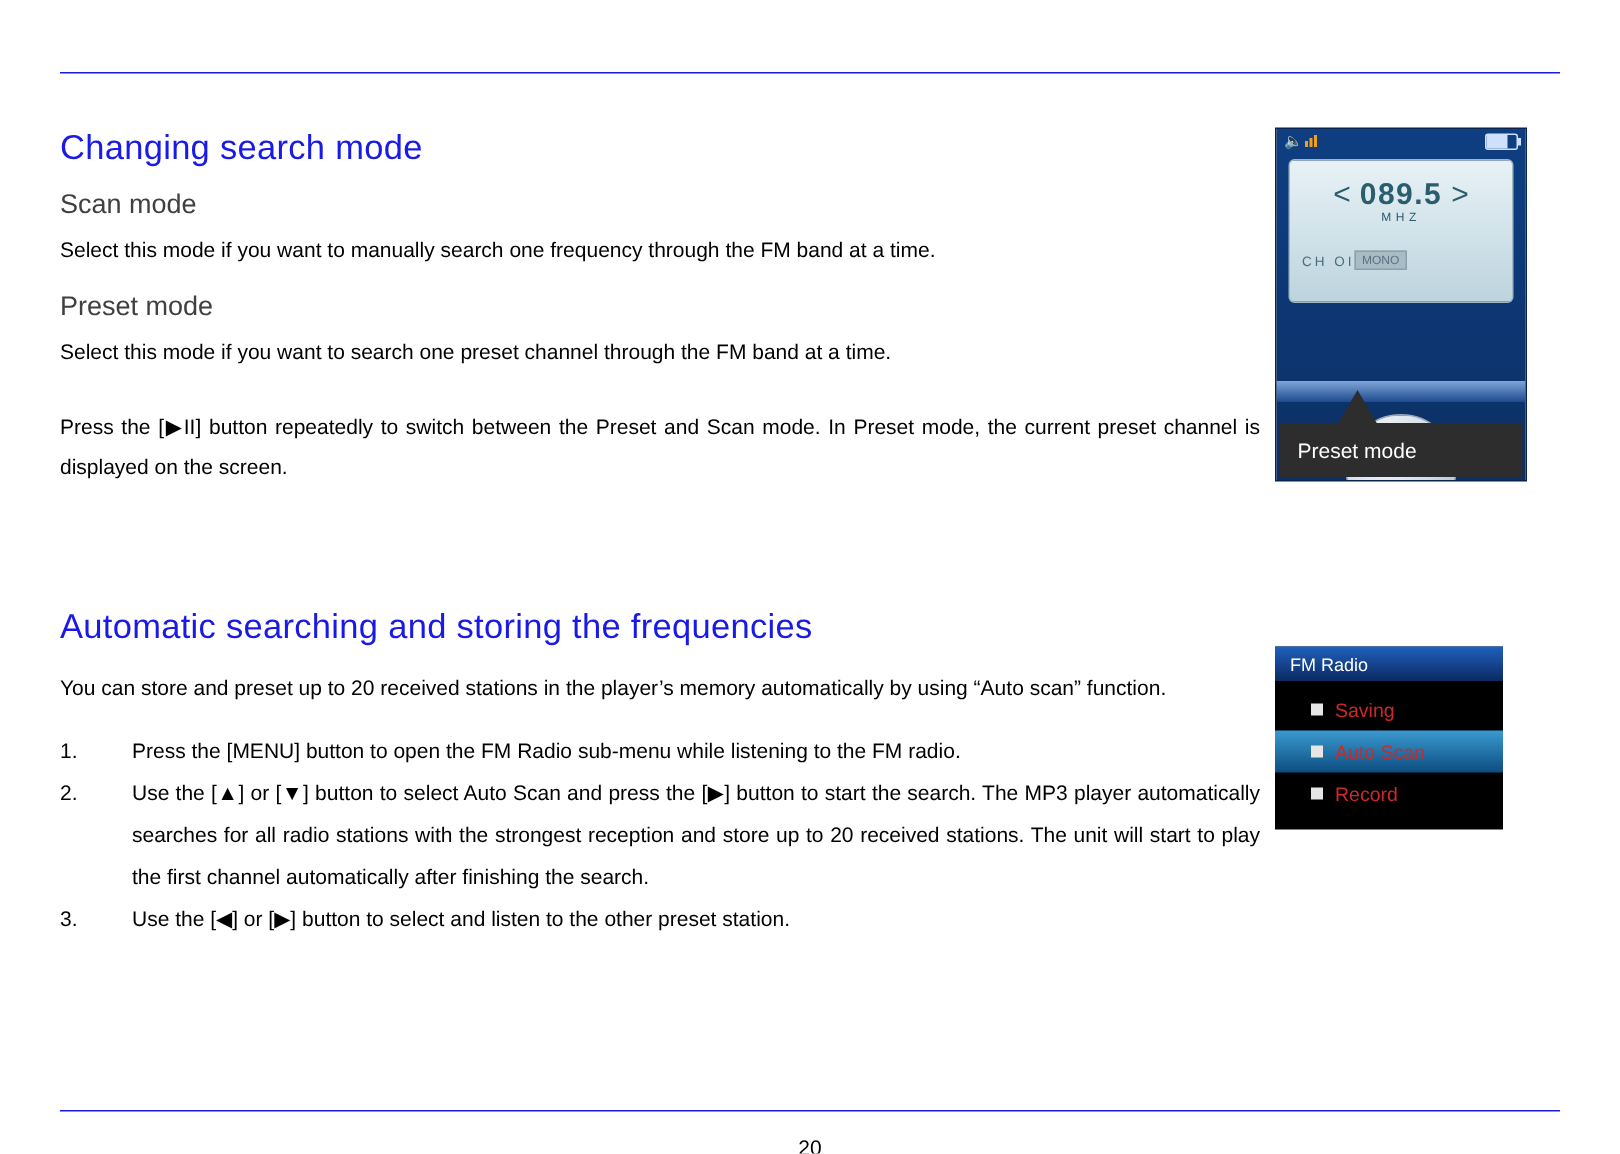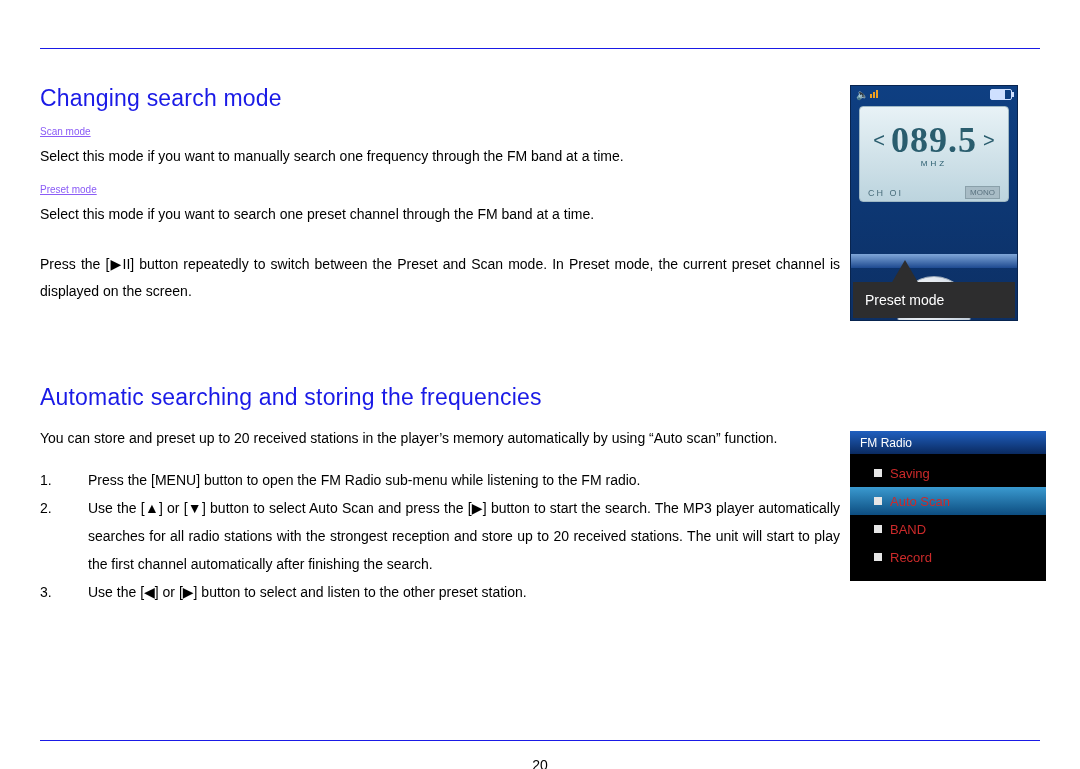--- a/index.html
+++ b/index.html
@@ -2,21 +2,21 @@
 <html><head>
 <meta charset="utf-8">
 <style>
   * { box-sizing: border-box; margin: 0; padding: 0; }
   html, body { width: 1080px; height: 769px; background: #fff; font-family: Arial, Helvetica, sans-serif; }
   .page { width: 1080px; height: 769px; padding: 28px 40px 20px 40px; position: relative; margin-top: 20px; }
   .rule { height: 0; border-top: 1.5px solid #1a1ae6; margin: 0 0 14px 0; }
   .rule-bottom { position: absolute; left: 40px; right: 40px; bottom: 48px; height: 0; border-top: 1.5px solid #1a1ae6; }
   .layout { display: grid; grid-template-columns: 1fr 190px; column-gap: 10px; }
   .heading { color: #1a1ae6; font-size: 23px; font-weight: 400; margin: 22px 0 14px 0; letter-spacing: .2px; }
-  .subhead { font-size: 10px; color: #8b5cf6; margin-bottom: 6px; text-decoration: underline; }
+  .subhead { font-size: 18px; color: #404040; margin-bottom: 6px; }
   .para { font-size: 14px; color: #000; line-height: 1.9; margin-bottom: 14px; }
   .para-just { text-align: justify; }
   .gap { height: 10px; }
   .gap-lg { height: 44px; }
   ol.steps { list-style: none; counter-reset: step; padding-left: 0; }
   ol.steps li { font-size: 14px; line-height: 2.0; text-align: justify; display: grid; grid-template-columns: 48px 1fr; }
   ol.steps li .num { }
   .right-col { padding-top: 22px; }
 
   
@@ -32,33 +32,33 @@
   .device1 .topbar .bars span{display:inline-block;width:2px;background:#f0a020}
   .device1 .batt{width:22px;height:11px;border:1px solid #cfe0ff;border-radius:2px;position:relative}
   .device1 .batt::after{content:"";position:absolute;right:-3px;top:2px;width:2px;height:5px;background:#cfe0ff}
   .device1 .batt .fill{background:#cfe0ff;height:100%;width:70%}
   .device1 .lcd {
     margin: 4px 8px 6px 8px; height: 96px; background: #c8e0e8;
     background: linear-gradient(#e8f2f6,#bcd4de);
     border-radius: 4px; border: 1px solid #9fb8c4; position: relative; text-align:center;
   }
   .device1 .freqrow{display:flex;align-items:center;justify-content:center;gap:6px;padding-top:12px}
-  .device1 .freq{font-family:Liberation Serif, serif;font-size:36px;font-weight:bold;color:#2a5d6e;letter-spacing:1px}
+  .device1 .freq{font-family:Liberation Sans, sans-serif;font-size:20px;font-weight:bold;color:#2a5d6e;letter-spacing:1px}
   .device1 .lt,.device1 .gt{font-size:20px;color:#2a5d6e}
   .device1 .mhz{font-size:8px;color:#2a5d6e;letter-spacing:3px;margin-top:-2px}
-  .device1 .chrow{display:flex;justify-content:space-between;align-items:center;padding:18px 8px 0 8px}
+  .device1 .chrow{display:flex;align-items:center;padding:18px 8px 0 8px}
   .device1 .ch{font-size:9px;color:#4a6e7c;letter-spacing:2px}
   .device1 .mono{font-size:8px;background:#a8bcc6;color:#5a7280;padding:1px 4px;border:1px solid #8aa0aa}
   .device1 .bottomband{position:absolute;left:0;right:0;bottom:52px;height:14px;background:linear-gradient(#7fa6d8,#1e4a90)}
   .device1 .dial{position:absolute;bottom:-30px;left:50%;transform:translateX(-50%);width:74px;height:74px;border-radius:50%;background:radial-gradient(circle at 35% 30%, #fff, #cfd9e4 55%, #a7b5c6);border:1px solid #9aa8b8}
   .device1 .callout-arrow{position:absolute;bottom:36px;left:40px;width:0;height:0;border-left:14px solid transparent;border-right:14px solid transparent;border-bottom:24px solid #2d2d2e}
   .device1 .callout{position:absolute;left:2px;right:2px;bottom:2px;height:36px;background:#2d2d2e;color:#ffffff;font-size:14px;display:flex;align-items:center;padding-left:12px}
 
   
-  .device2{ width:196px; background:#000; color:#c30; font-size:14px; }
+  .device2{ width:152px; background:#000; color:#c30; font-size:14px; }
   .device2 .titlebar{height:24px;background:linear-gradient(#2060c0,#0a2a60);color:#fff;font-size:12px;display:flex;align-items:center;padding-left:10px;border-bottom:1px solid #000}
   .device2 ul{list-style:none;padding:4px 0 10px 0}
   .device2 li{display:flex;align-items:center;height:28px;padding:0 24px;gap:8px;color:#cc2a2a;font-size:13px}
   .device2 li .sq{width:8px;height:8px;background:#e6e6e6;flex-shrink:0}
   .device2 li.sel{background:linear-gradient(#3a9ad0,#0d4d80);color:#cc2a2a}
 
   .pagenum{position:absolute;left:0;right:0;bottom:16px;text-align:center;font-size:14px;color:#000}
 
   .glyph{font-family:"Segoe UI Symbol","Apple Symbols",sans-serif}
 </style>
@@ -154,24 +154,20 @@
           <li>
               <span class="sq"></span>
               <span>Saving</span>
             </li>
           <li class="sel">
               <span class="sq"></span>
               <span>Auto Scan</span>
             </li>
           <li>
               <span class="sq"></span>
-              <span>BAND</span>
-            </li>
-          <li>
-              <span class="sq"></span>
               <span>Record</span>
             </li>
         </ul>
       </div>
 
     </div>
   </div>
 
   <div class="rule-bottom"></div>
   <div class="pagenum">20</div>

